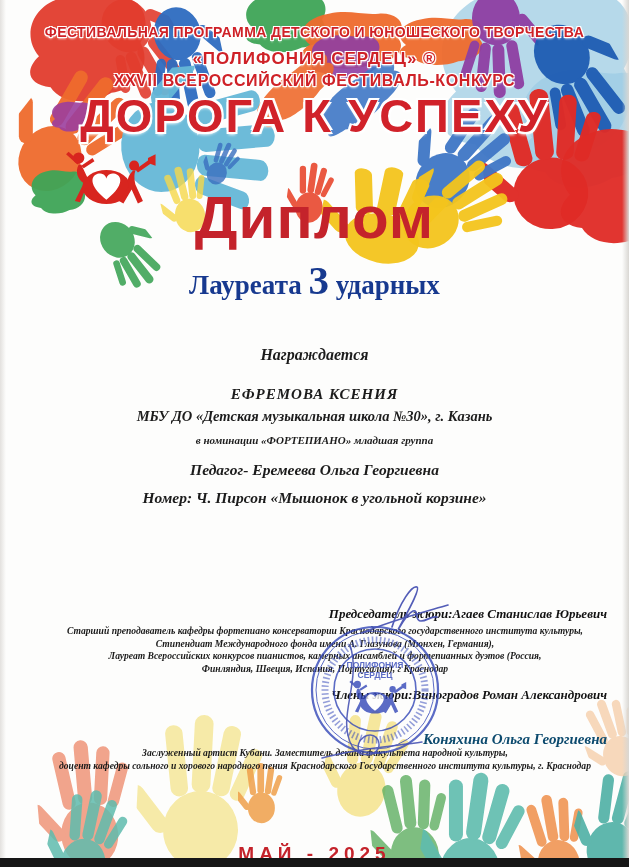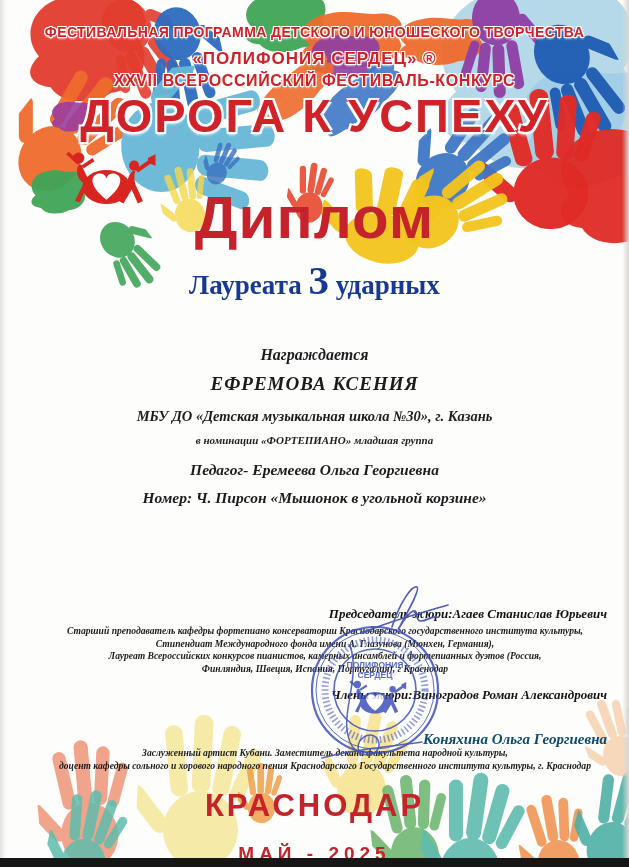--- a/index.html
+++ b/index.html
@@ -16,21 +16,21 @@
   .hdr3{top:72px;font-size:16px;letter-spacing:.6px;}
   .bigtitle{top:88px;font-family:"Liberation Sans",sans-serif;font-weight:900;font-size:47px;
        color:#d1222a;letter-spacing:2px;
        text-shadow:2px 2px 0 #fff,-2px -2px 0 #fff,2px -2px 0 #fff,-2px 2px 0 #fff,0 3px 3px rgba(255,255,255,.9);}
   .diplom{top:183px;font-family:"Liberation Sans",sans-serif;font-weight:bold;font-size:60px;
        color:#c4232b;letter-spacing:1px;}
   .laureate{top:256px;font-weight:bold;color:#17398f;font-size:27px;}
   .laureate .deg{font-size:41px;}
   .body-line{font-weight:bold;font-style:italic;color:#1c1c1c;margin-top:32px;}
   .l-awarded{top:314px;font-size:16px;}
-  .l-recipient{top:341px;font-size:19px;letter-spacing:1px;}
+  .l-recipient{top:354px;font-size:15px;letter-spacing:1px;}
   .l-school{top:376px;font-size:14.5px;}
   .l-nomination{top:402px;font-size:11px;}
   .l-teacher{top:429px;font-size:15.5px;}
   .l-piece{top:457px;font-size:15.5px;}
   .jury-row{position:absolute;left:30px;right:22px;display:flex;justify-content:flex-end;
        z-index:2;font-weight:bold;font-style:italic;color:#111;font-size:13px;}
   .jr1{top:606px;}
   .jr1 .lbl{margin-left:138px;}
   .jr2{top:687px;}
   .jr2 .lbl{margin-left:138px;}
@@ -166,21 +166,20 @@
     <span class="lbl">Члены жюри:</span>
     <span>Виноградов Роман Александрович</span>
   </div>
 
   <div class="name-right nr2">Коняхина Ольга Георгиевна</div>
   <div class="jury-desc jd3">
     <div>Заслуженный артист Кубани. Заместитель декана факультета народной культуры,</div>
     <div>доцент кафедры сольного и хорового народного пения Краснодарского Государственного института культуры, г. Краснодар</div>
   </div>
 
-  <div class="txt city">КРАСНОДАР</div>
   <div class="txt date">МАЙ - 2025</div>
 
   <svg class="overlay" viewBox="0 0 629 867" xmlns="http://www.w3.org/2000/svg">
     <g opacity=".8">
       <circle cx="375" cy="690" r="63" fill="none" stroke="#3347b8" stroke-width="2.2"></circle>
       <circle cx="375" cy="690" r="59" fill="none" stroke="#3347b8" stroke-width="1"></circle>
       <circle cx="375" cy="690" r="41" fill="none" stroke="#3347b8" stroke-width="1.6"></circle>
       <circle cx="375" cy="690" r="50" fill="none" stroke="#3347b8" stroke-width="7" stroke-dasharray="1.6 2.4" opacity=".65"></circle>
       <text x="375" y="668" text-anchor="middle" font-family="Liberation Sans, sans-serif" font-size="8.5" font-weight="bold" fill="#3347b8">ПОЛИФОНИЯ</text>
       <text x="375" y="678" text-anchor="middle" font-family="Liberation Sans, sans-serif" font-size="8.5" font-weight="bold" fill="#3347b8">СЕРДЕЦ</text>

